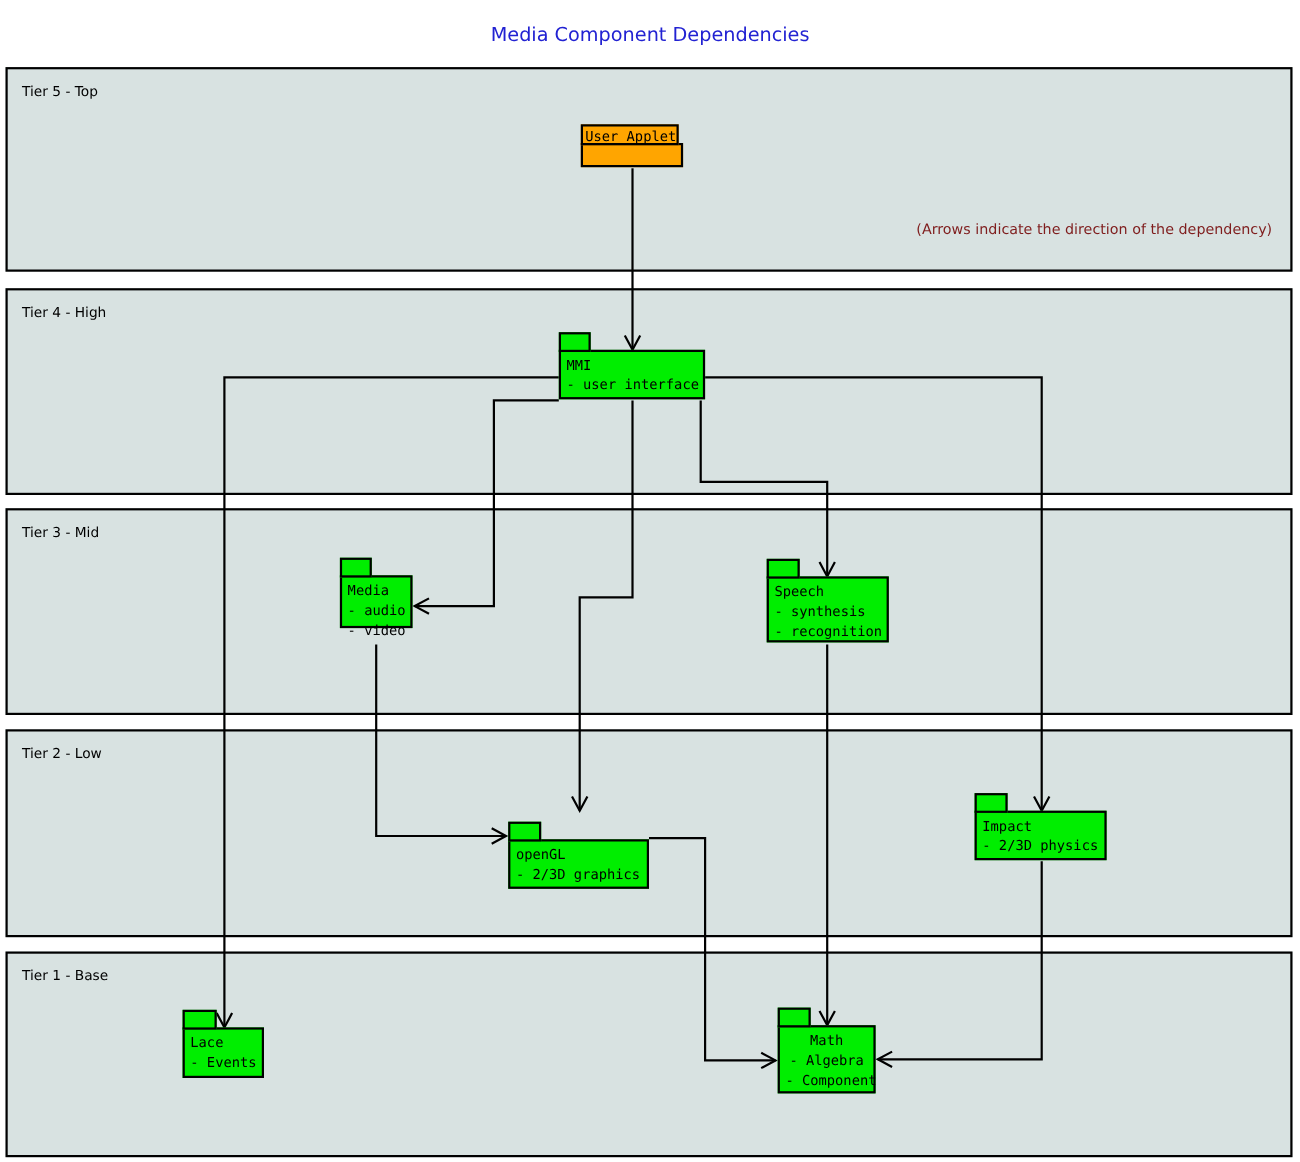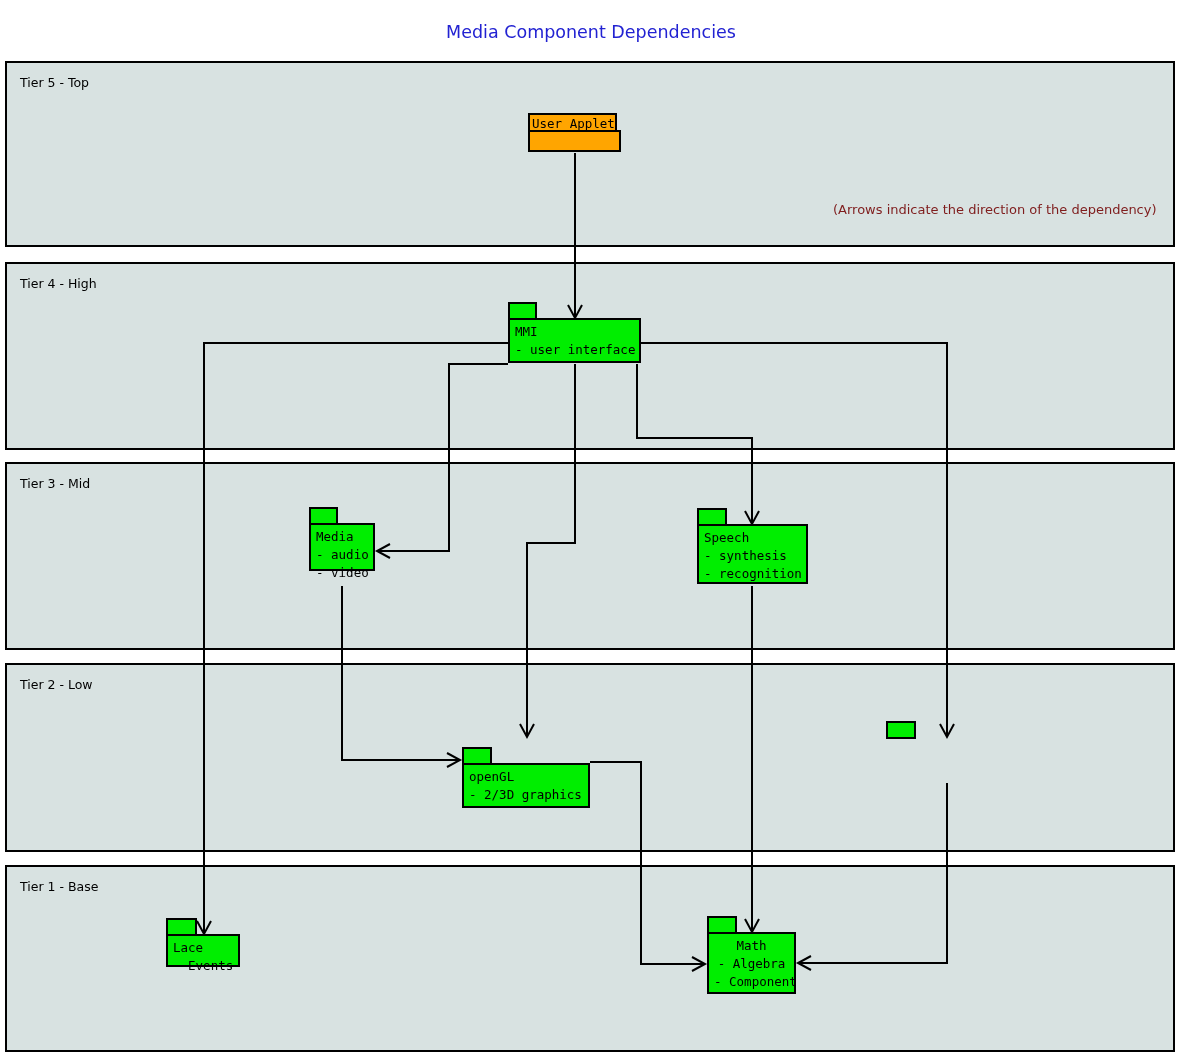--- a/index.html
+++ b/index.html
@@ -129,25 +129,29 @@
   <div class="pkg" style="left:462px;top:747px;">
     <div class="tab" style="width:30px;"></div>
     <div class="body" style="width:128px;height:45px;">
       <div class="line">openGL</div>
       <div class="line">- 2/3D graphics</div>
     </div>
   </div>
 
   <div class="pkg" style="left:886px;top:721px;">
     <div class="tab" style="width:30px;"></div>
+    <div class="body" style="width:120px;height:45px;">
+      <div class="line">Impact</div>
+      <div class="line">- 2/3D physics</div>
+    </div>
   </div>
 
   <div class="pkg" style="left:166px;top:918px;">
     <div class="tab" style="width:31px;"></div>
-    <div class="body" style="width:74px;height:33px;">
+    <div class="body" style="width:74px;height:46px;">
       <div class="line">Lace</div>
       <div class="line">- Events</div>
     </div>
   </div>
 
   <div class="pkg" style="left:707px;top:916px;text-align:center;">
     <div class="tab" style="width:30px;"></div>
     <div class="body" style="width:89px;height:62px;">
       <div class="line">Math</div>
       <div class="line">- Algebra</div>

